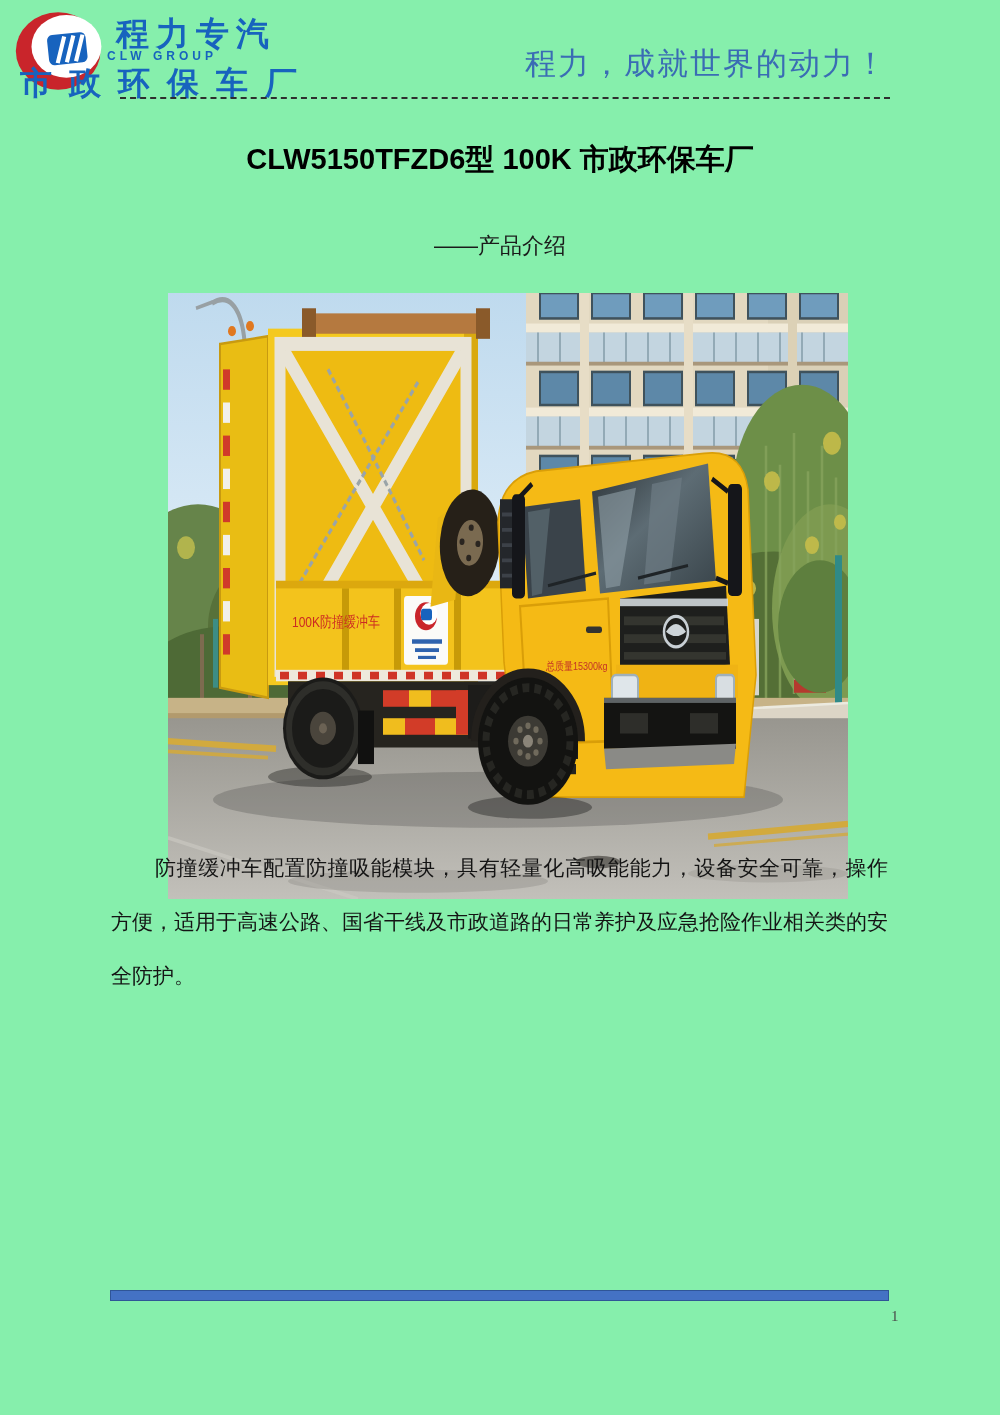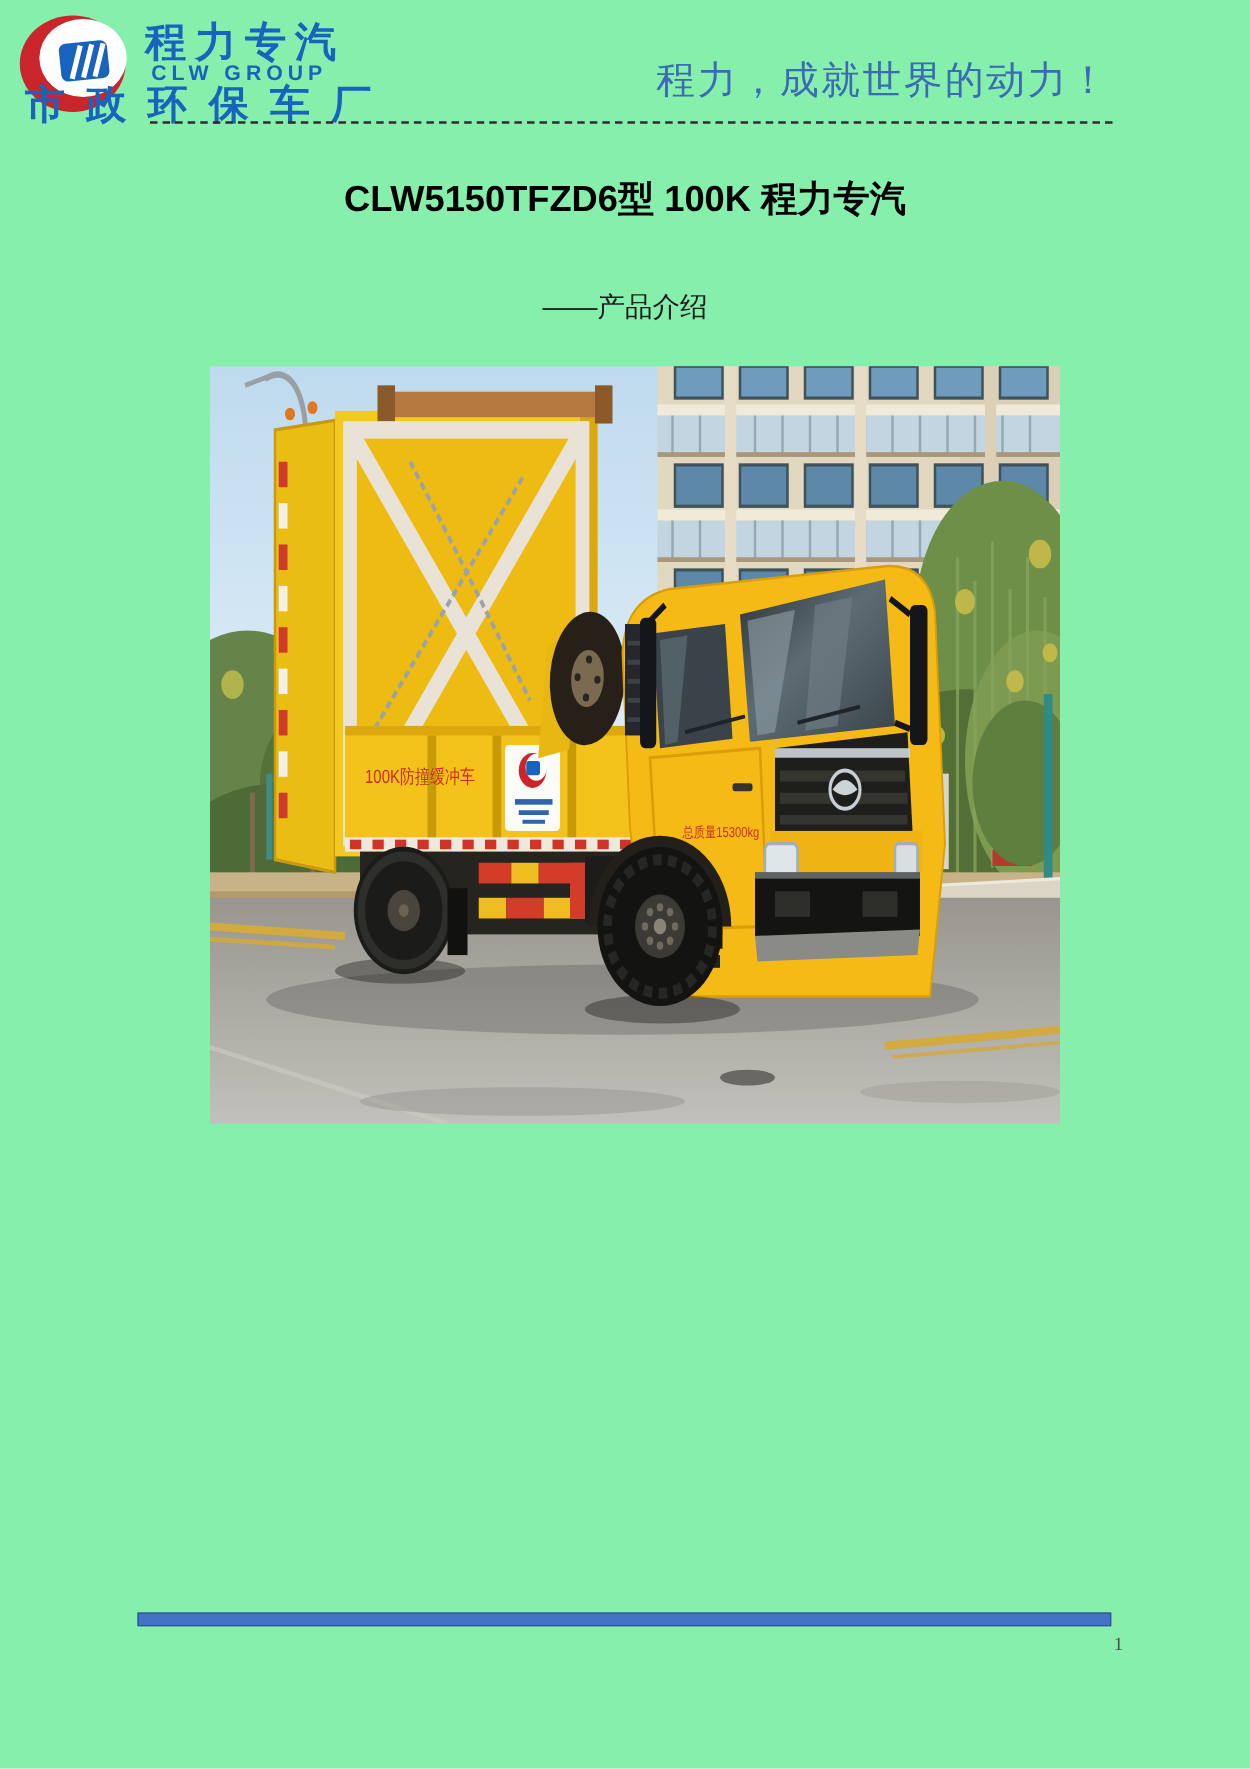--- a/index.html
+++ b/index.html
@@ -8,23 +8,23 @@
     overflow:hidden; font-family:"Liberation Serif","DejaVu Serif",serif; color:#141414;
   }
   
   .logo-emblem { position:absolute; left:14px; top:8px; width:92px; height:86px; }
   .brand-cn {
     position:absolute; left:116px; top:12px;
     font-family:"Liberation Sans","DejaVu Sans",sans-serif; font-weight:bold;
     font-size:33px; letter-spacing:7px; color:#1763BE;
   }
   .brand-en {
-    position:absolute; left:121px; top:49px;
-    font-family:"Liberation Sans","DejaVu Sans",sans-serif; font-weight:bold;
-    font-size:17px; letter-spacing:4px; color:#1763BE;
+    position:absolute; left:107px; top:49px;
+    font-family:"Liberation Sans","DejaVu Sans",sans-serif; font-weight:bold;
+    font-size:12px; letter-spacing:4px; color:#1763BE;
   }
   .factory {
     position:absolute; left:20px; top:62px;
     font-family:"Liberation Sans","DejaVu Sans",sans-serif; font-weight:bold;
     font-size:32px; letter-spacing:17px; color:#1763BE;
   }
   .slogan {
     position:absolute; top:43px; right:112px;
     font-size:31px; color:#3A6CB4; letter-spacing:2px;font-family:Liberation Mono, monospace;
   }
@@ -80,21 +80,21 @@
         <path d="M46,58 L56,30 M56,58 L66,30 M66,58 L76,30" stroke="#ffffff" stroke-width="4.5" fill="none"></path>
       </g>
     </svg>
     <div class="brand-cn">程力专汽</div>
     <div class="brand-en">CLW GROUP</div>
     <div class="factory">市政环保车厂</div>
     <div class="slogan">程力，成就世界的动力！</div>
     <div class="divider"></div>
   </div>
 
-  <div class="doc-title">CLW5150TFZD6型 100K 程力专汽</div>
+  <div class="doc-title">CLW5150TFZD6型 100K 市政环保车厂</div>
   <div class="doc-subtitle">——产品介绍</div>
 
   <div class="photo">
     <svg viewBox="0 0 680 476" preserveAspectRatio="none">
       <defs>
         <linearGradient id="sky" x1="0" y1="0" x2="0" y2="1">
           <stop offset="0" stop-color="#bfdaee"></stop>
             <stop offset="1" stop-color="#eaf4fb"></stop>
         </linearGradient>
         <linearGradient id="road" x1="0" y1="0" x2="0" y2="1">
@@ -375,18 +375,19 @@
             <circle cx="352" cy="361" r="2.6"></circle>
           <circle cx="348" cy="352" r="2.6"></circle>
             <circle cx="352" cy="343" r="2.6"></circle>
         </g>
       </g>
     </svg>
   </div>
 
 
   <div class="body-flow">
+    <p><span class="bold-lead"></span><span>防撞缓冲车配置防撞吸能模块，具有轻量化高吸能能力，设备安全可靠，操作方便，适用于高速公路、国省干线及市政道路的日常养护及应急抢险作业相关类的安全防护。</span></p>
   </div>
 
   <div class="footer-bar"></div>
   <div class="page-num">1</div>
 
 </div>
 
 </body></html>

